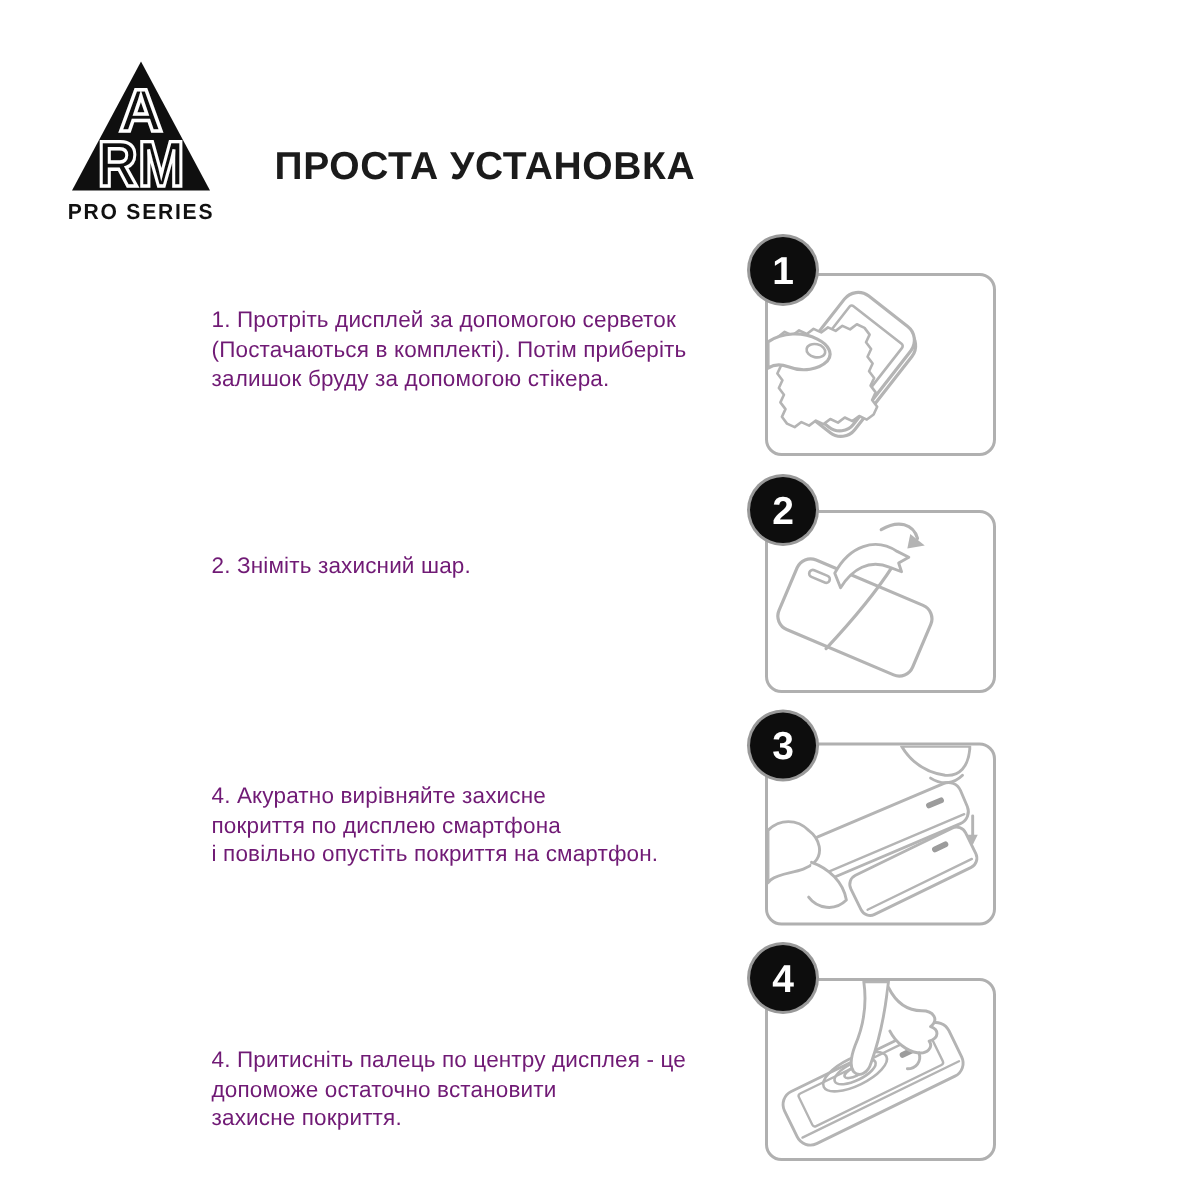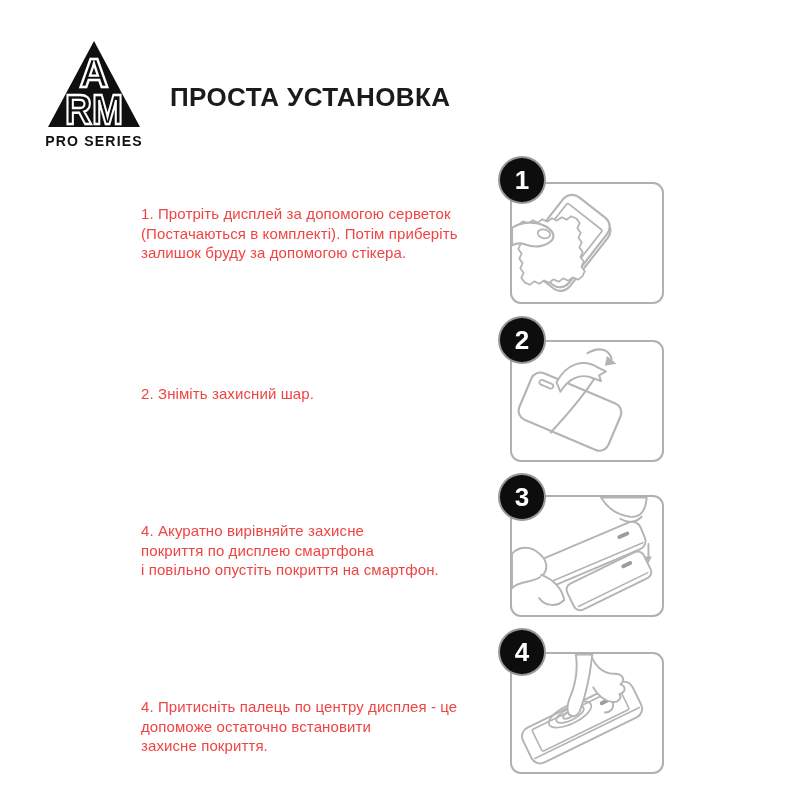--- a/index.html
+++ b/index.html
@@ -8,30 +8,30 @@
     font-family:"Liberation Sans",sans-serif;overflow:hidden;
   }
   
   .logo{position:absolute;left:42px;top:40px;width:104px;text-align:center;}
   .logo-sub{
     margin-top:1px;font-size:14.5px;font-weight:bold;color:#111;
     letter-spacing:1.2px;white-space:nowrap;transform:scaleX(.97);transform-origin:center;
   }
   
   .title{
-    position:absolute;left:170px;top:82px;margin:0;
+    position:absolute;left:170px;top:82px;margin:13px;
     font-size:26px;font-weight:bold;color:#1b1b1b;letter-spacing:.4px;white-space:nowrap;text-align:center;
   }
   
   .step-text{
     position:absolute;left:141px;width:360px;
-    font-size:15px;line-height:19.5px;color:#ef4444;letter-spacing:.1px;
+    font-size:15px;line-height:19.5px;color:#701a75;letter-spacing:.1px;
     white-space:pre-line;
   }
-  .t1{top:204px}.t2{top:384px}.t3{top:521px}.t4{top:697px}
+  .t1{top:204px}.t2{top:368px}.t3{top:521px}.t4{top:697px}
   
   .badge{
     position:absolute;left:500px;width:44px;height:44px;border-radius:50%;
     background:#0d0d0d;box-shadow:0 0 0 2px #999999;color:#fff;
     display:flex;align-items:center;justify-content:center;
     font-size:26px;font-weight:bold;z-index:2;
   }
   .b1{top:158px}.b2{top:318px}.b3{top:475px}.b4{top:630px}
   
   .illu{

